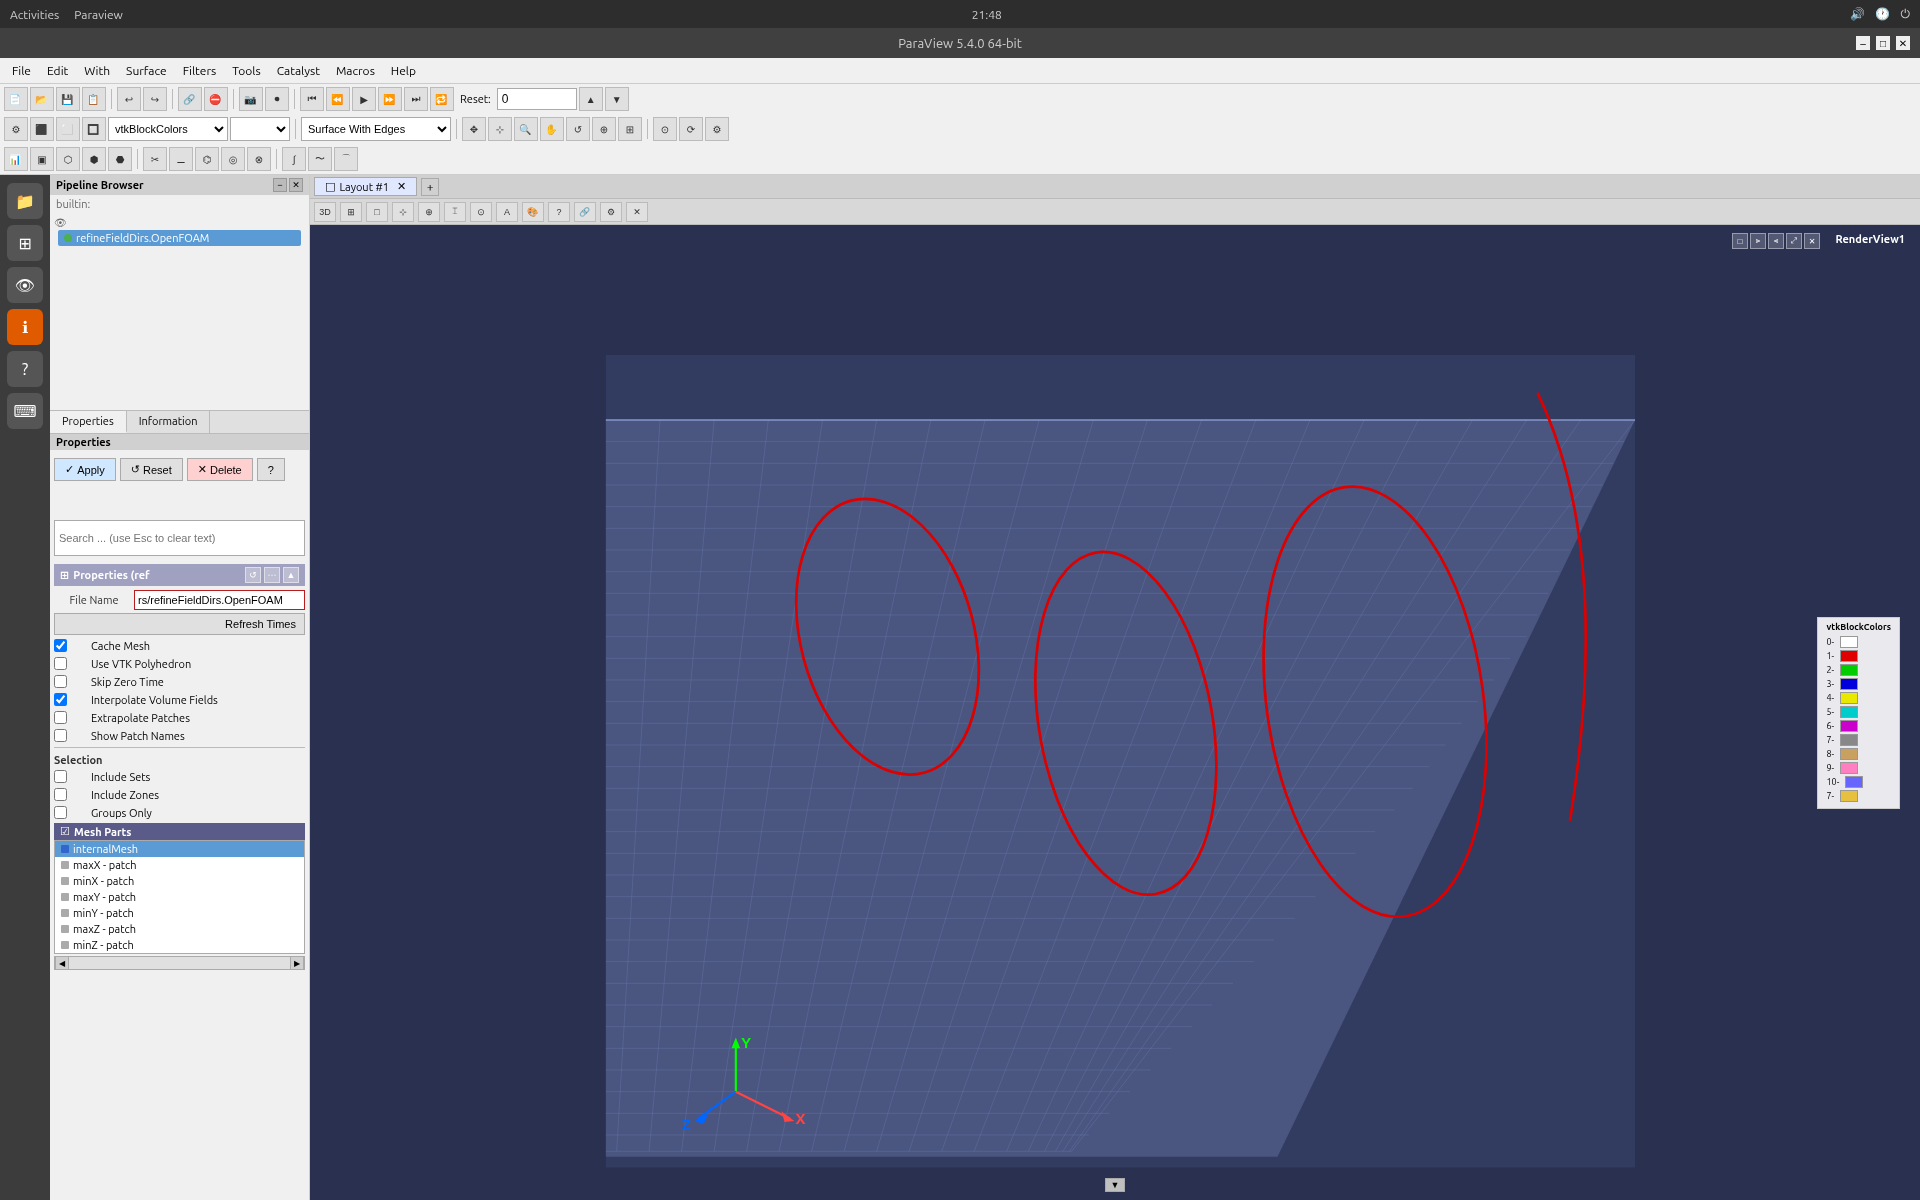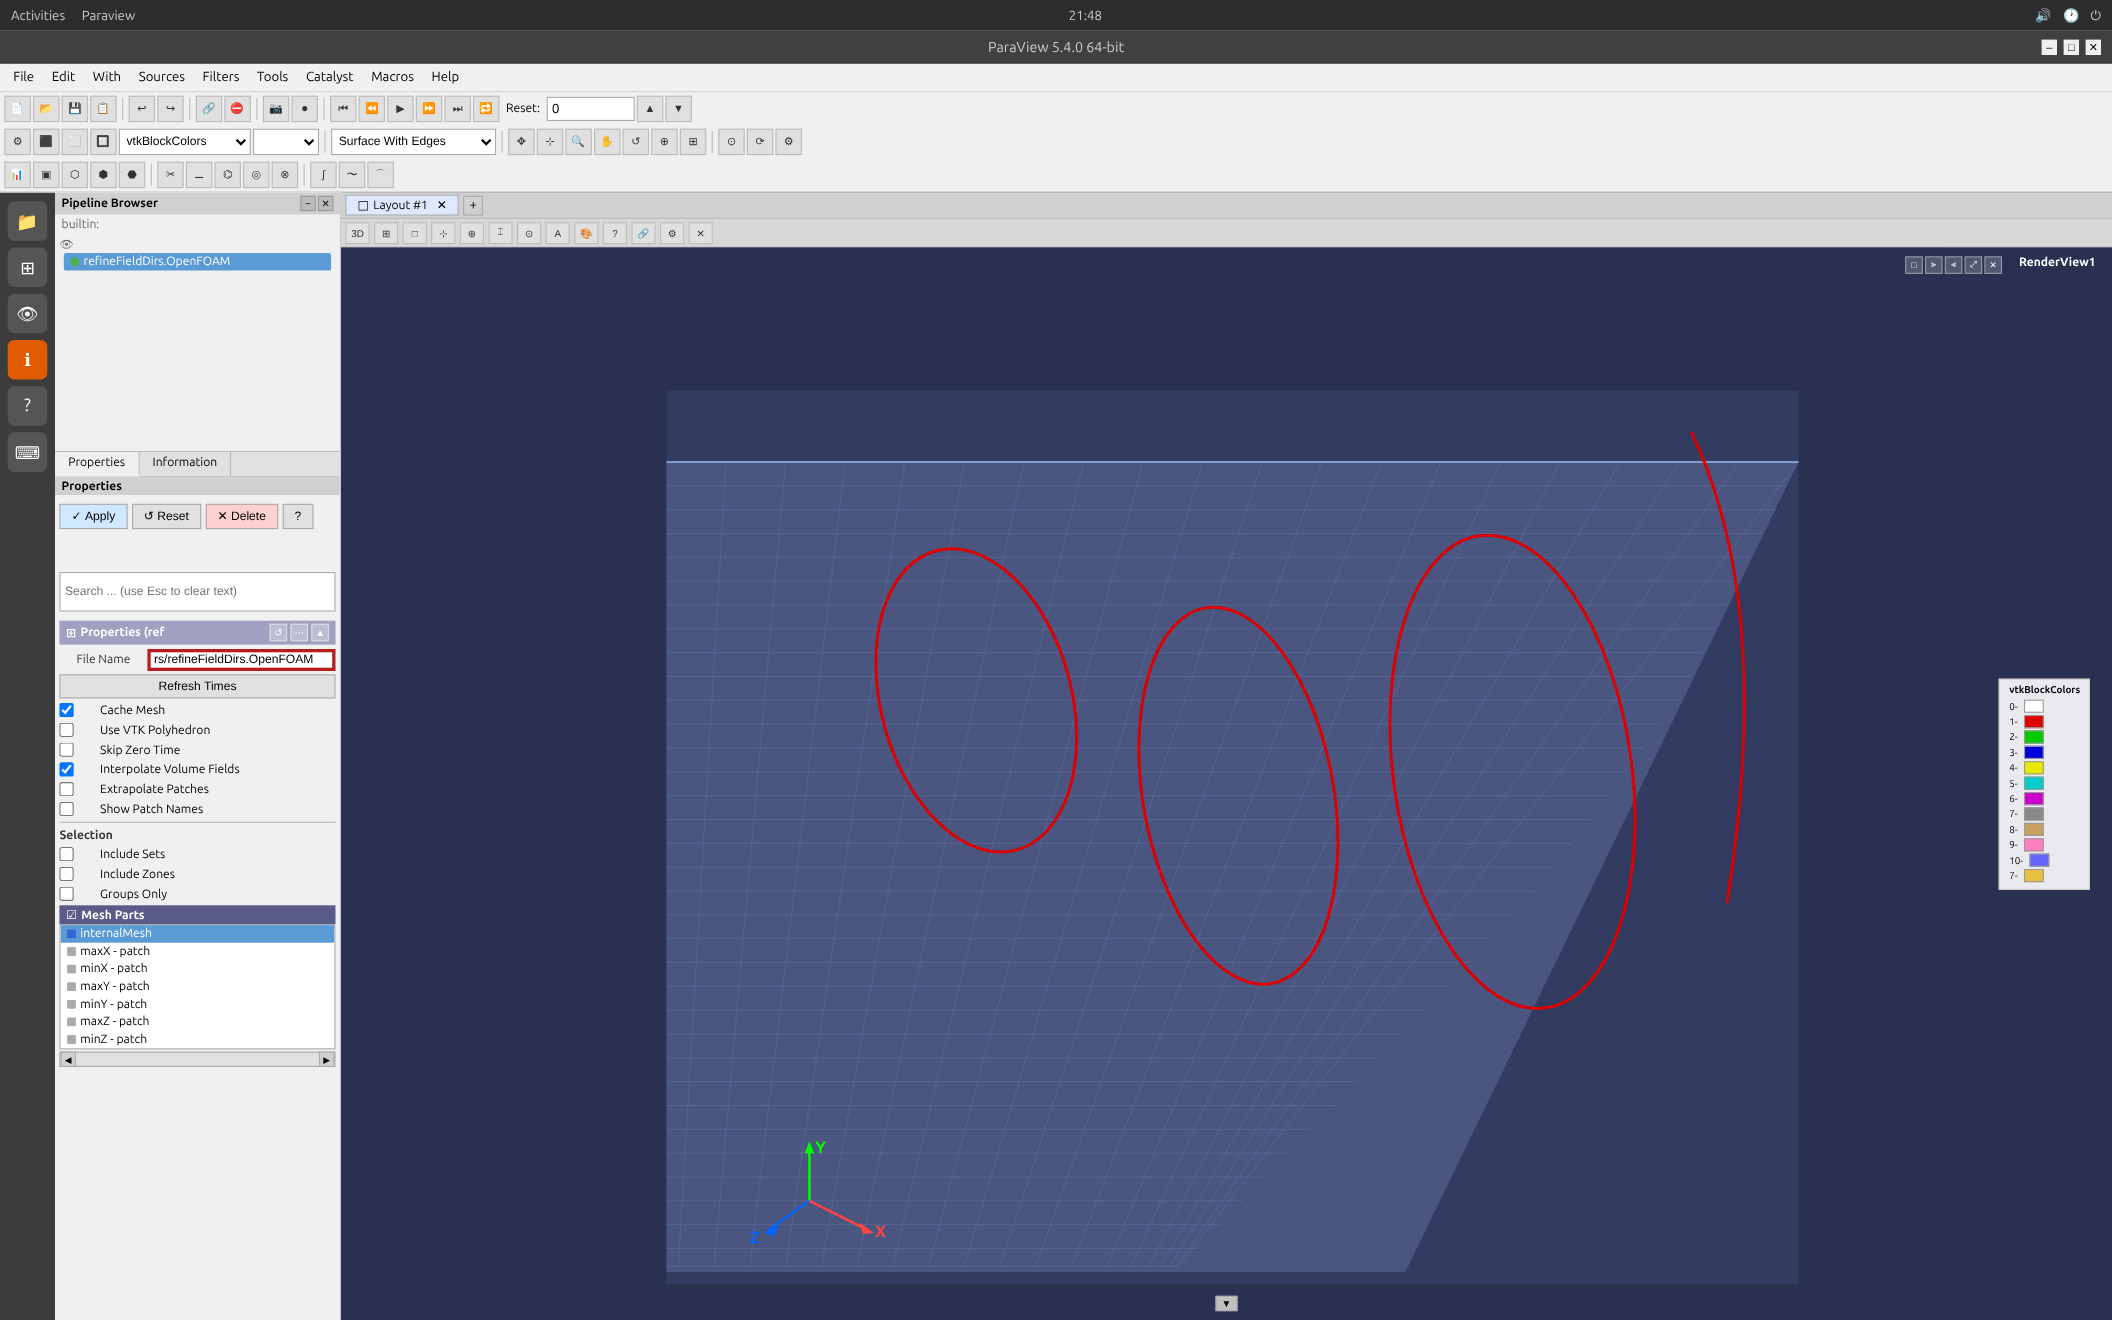--- a/index.html
+++ b/index.html
@@ -274,34 +274,34 @@
     .field-row {
       display: flex;
       align-items: center;
       margin-bottom: 3px;
       font-size: 11px;
     }
     .field-label { width: 80px; color: #333; text-align: center; }
     .field-value {
       flex: 1;
       height: 20px;
-      border: 3px solid #b91c1c;
+      border: 1px solid #b91c1c;
       padding: 0 3px;
       font-size: 11px;
       background: white;
     }
     
     .action-btn {
       width: 100%;
       padding: 4px 8px;
       background: #e0e0e0;
       border: 1px solid #aaa;
       cursor: pointer;
       font-size: 11px;
-      text-align: center;
+      text-align: right;
       margin-bottom: 3px;
     }
     
     .checkbox-row {
       display: flex;
       align-items: center;
       gap: 24px;
       margin-bottom: 3px;
       font-size: 11px;
       padding: 1px 0;
@@ -516,21 +516,21 @@
       <button class="title-btn">–</button>
       <button class="title-btn">□</button>
       <button class="title-btn">✕</button>
     </div>
   </div>
 
   <div class="menu-bar">
     <span class="menu-item">File</span>
     <span class="menu-item">Edit</span>
     <span class="menu-item">With</span>
-    <span class="menu-item">Sources</span>
+    <span class="menu-item">Surface</span>
     <span class="menu-item">Filters</span>
     <span class="menu-item">Tools</span>
     <span class="menu-item">Catalyst</span>
     <span class="menu-item">Macros</span>
     <span class="menu-item">Help</span>
   </div>
 
   <div class="toolbar-container">
 
     <div class="toolbar">

